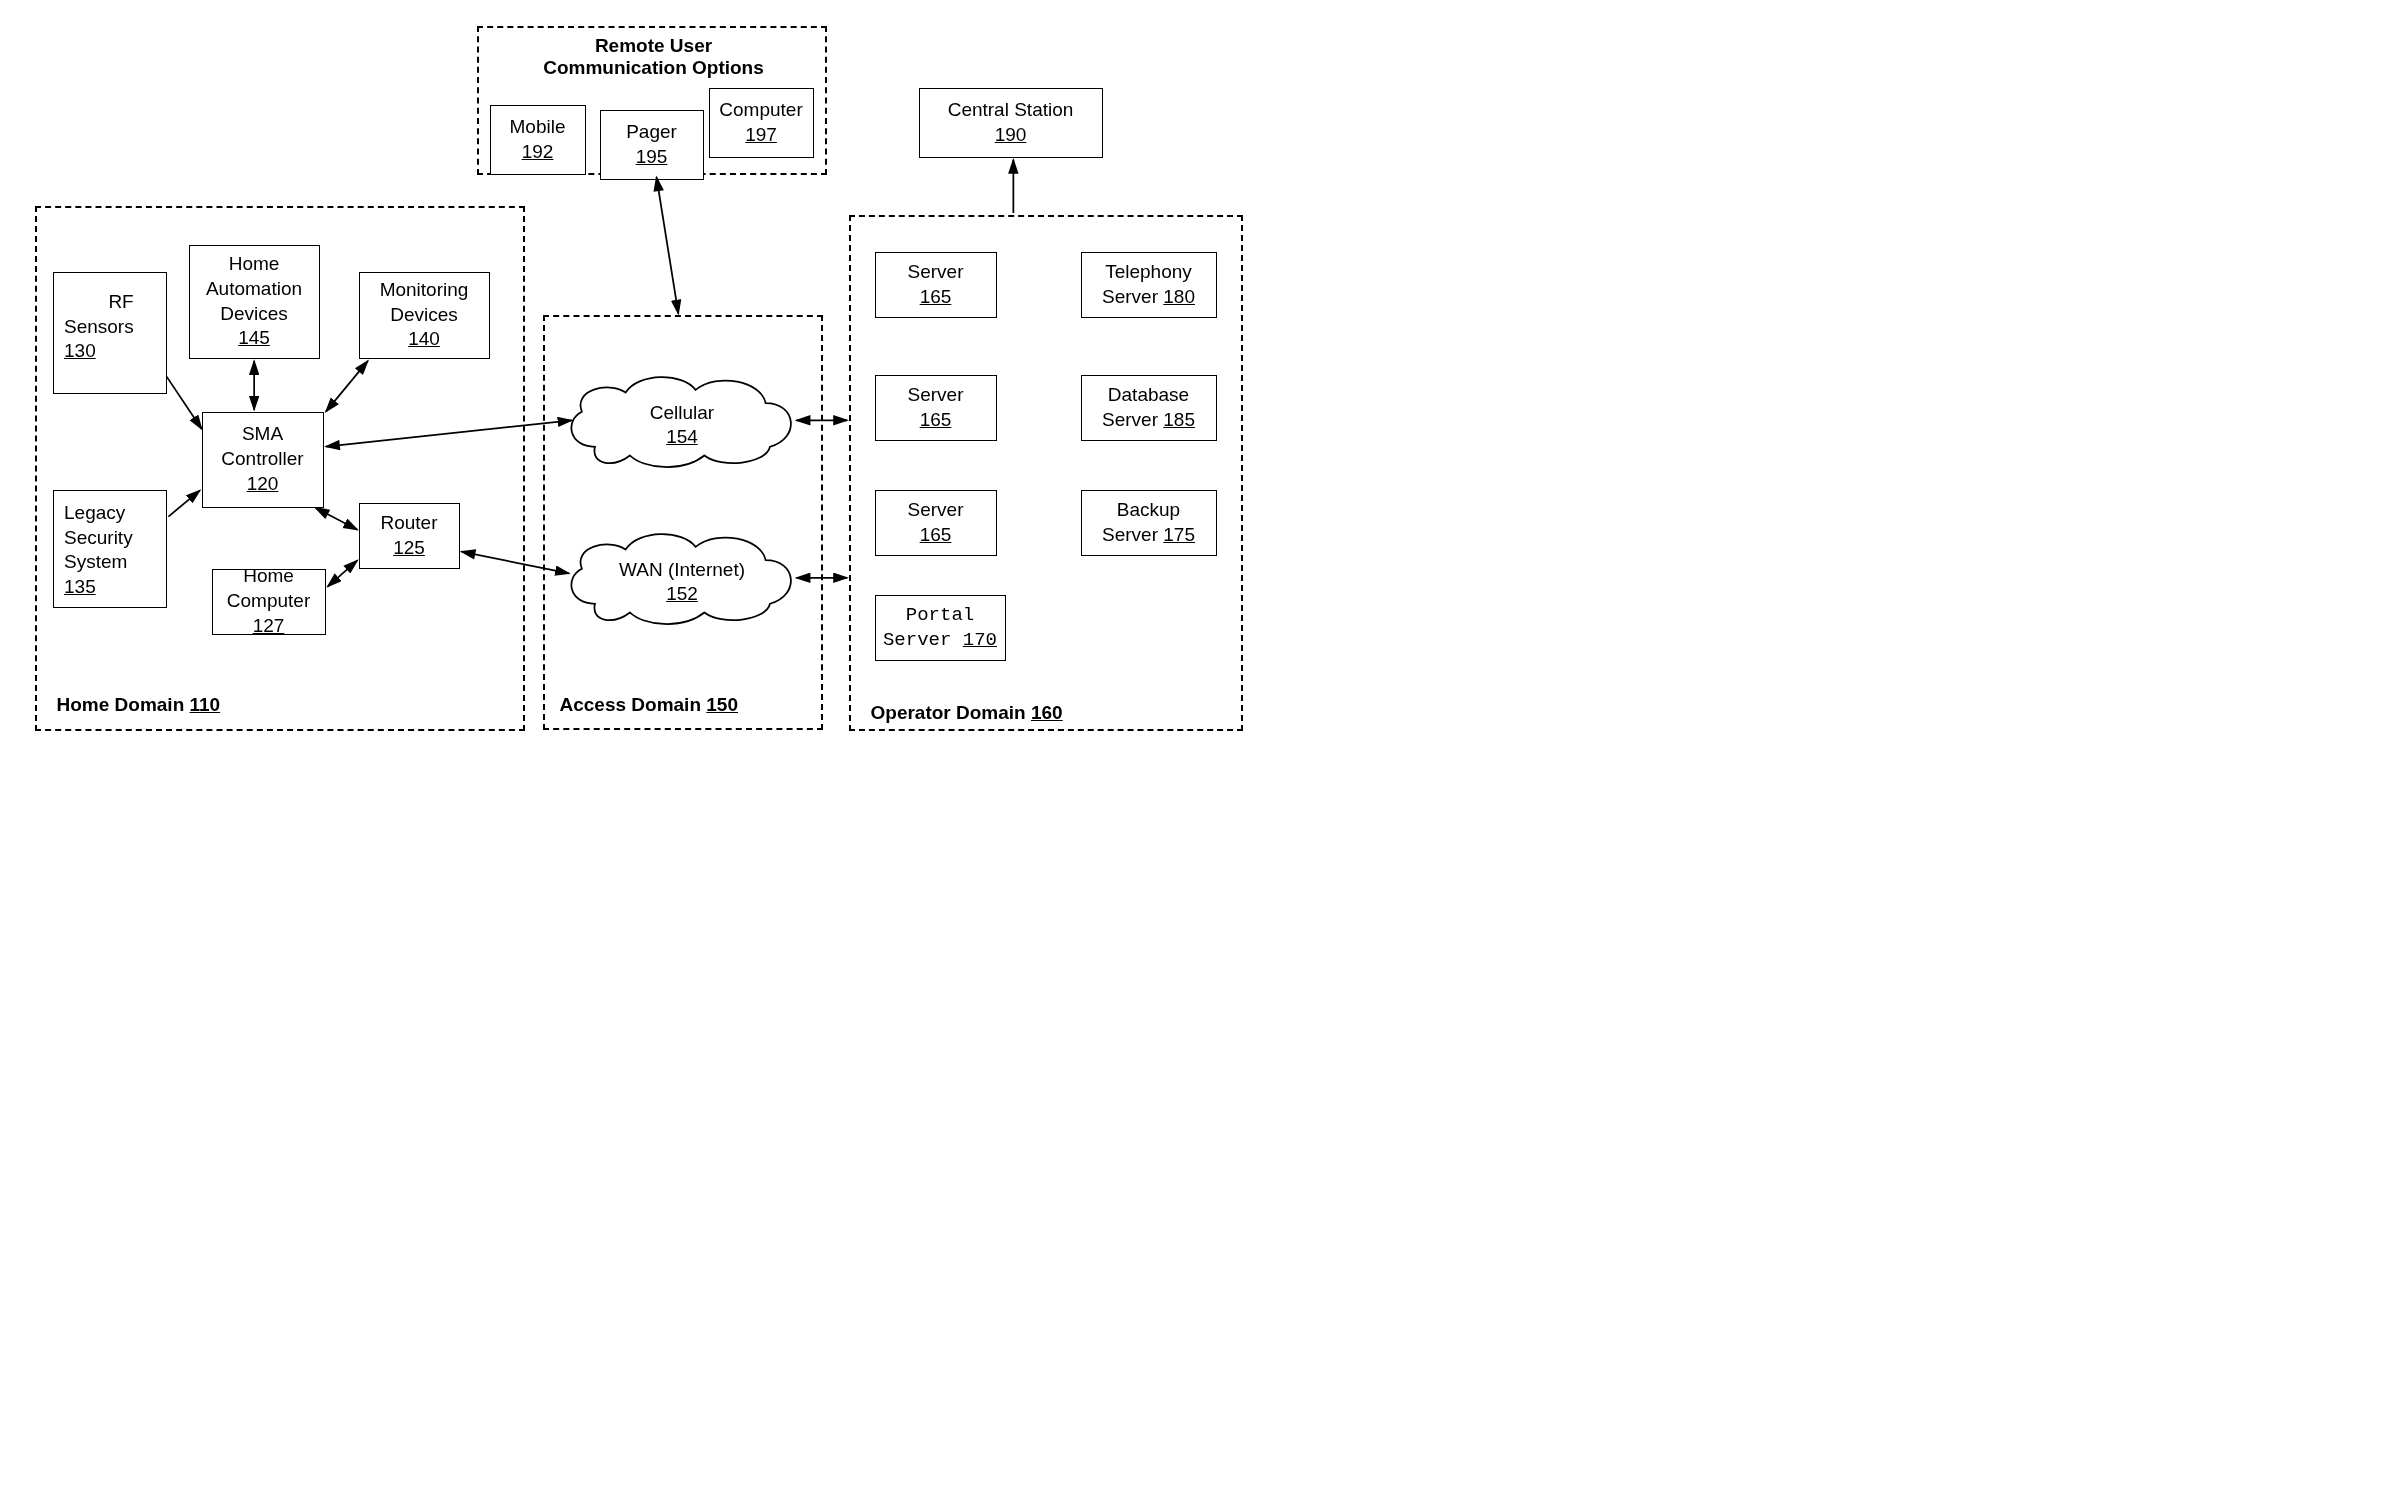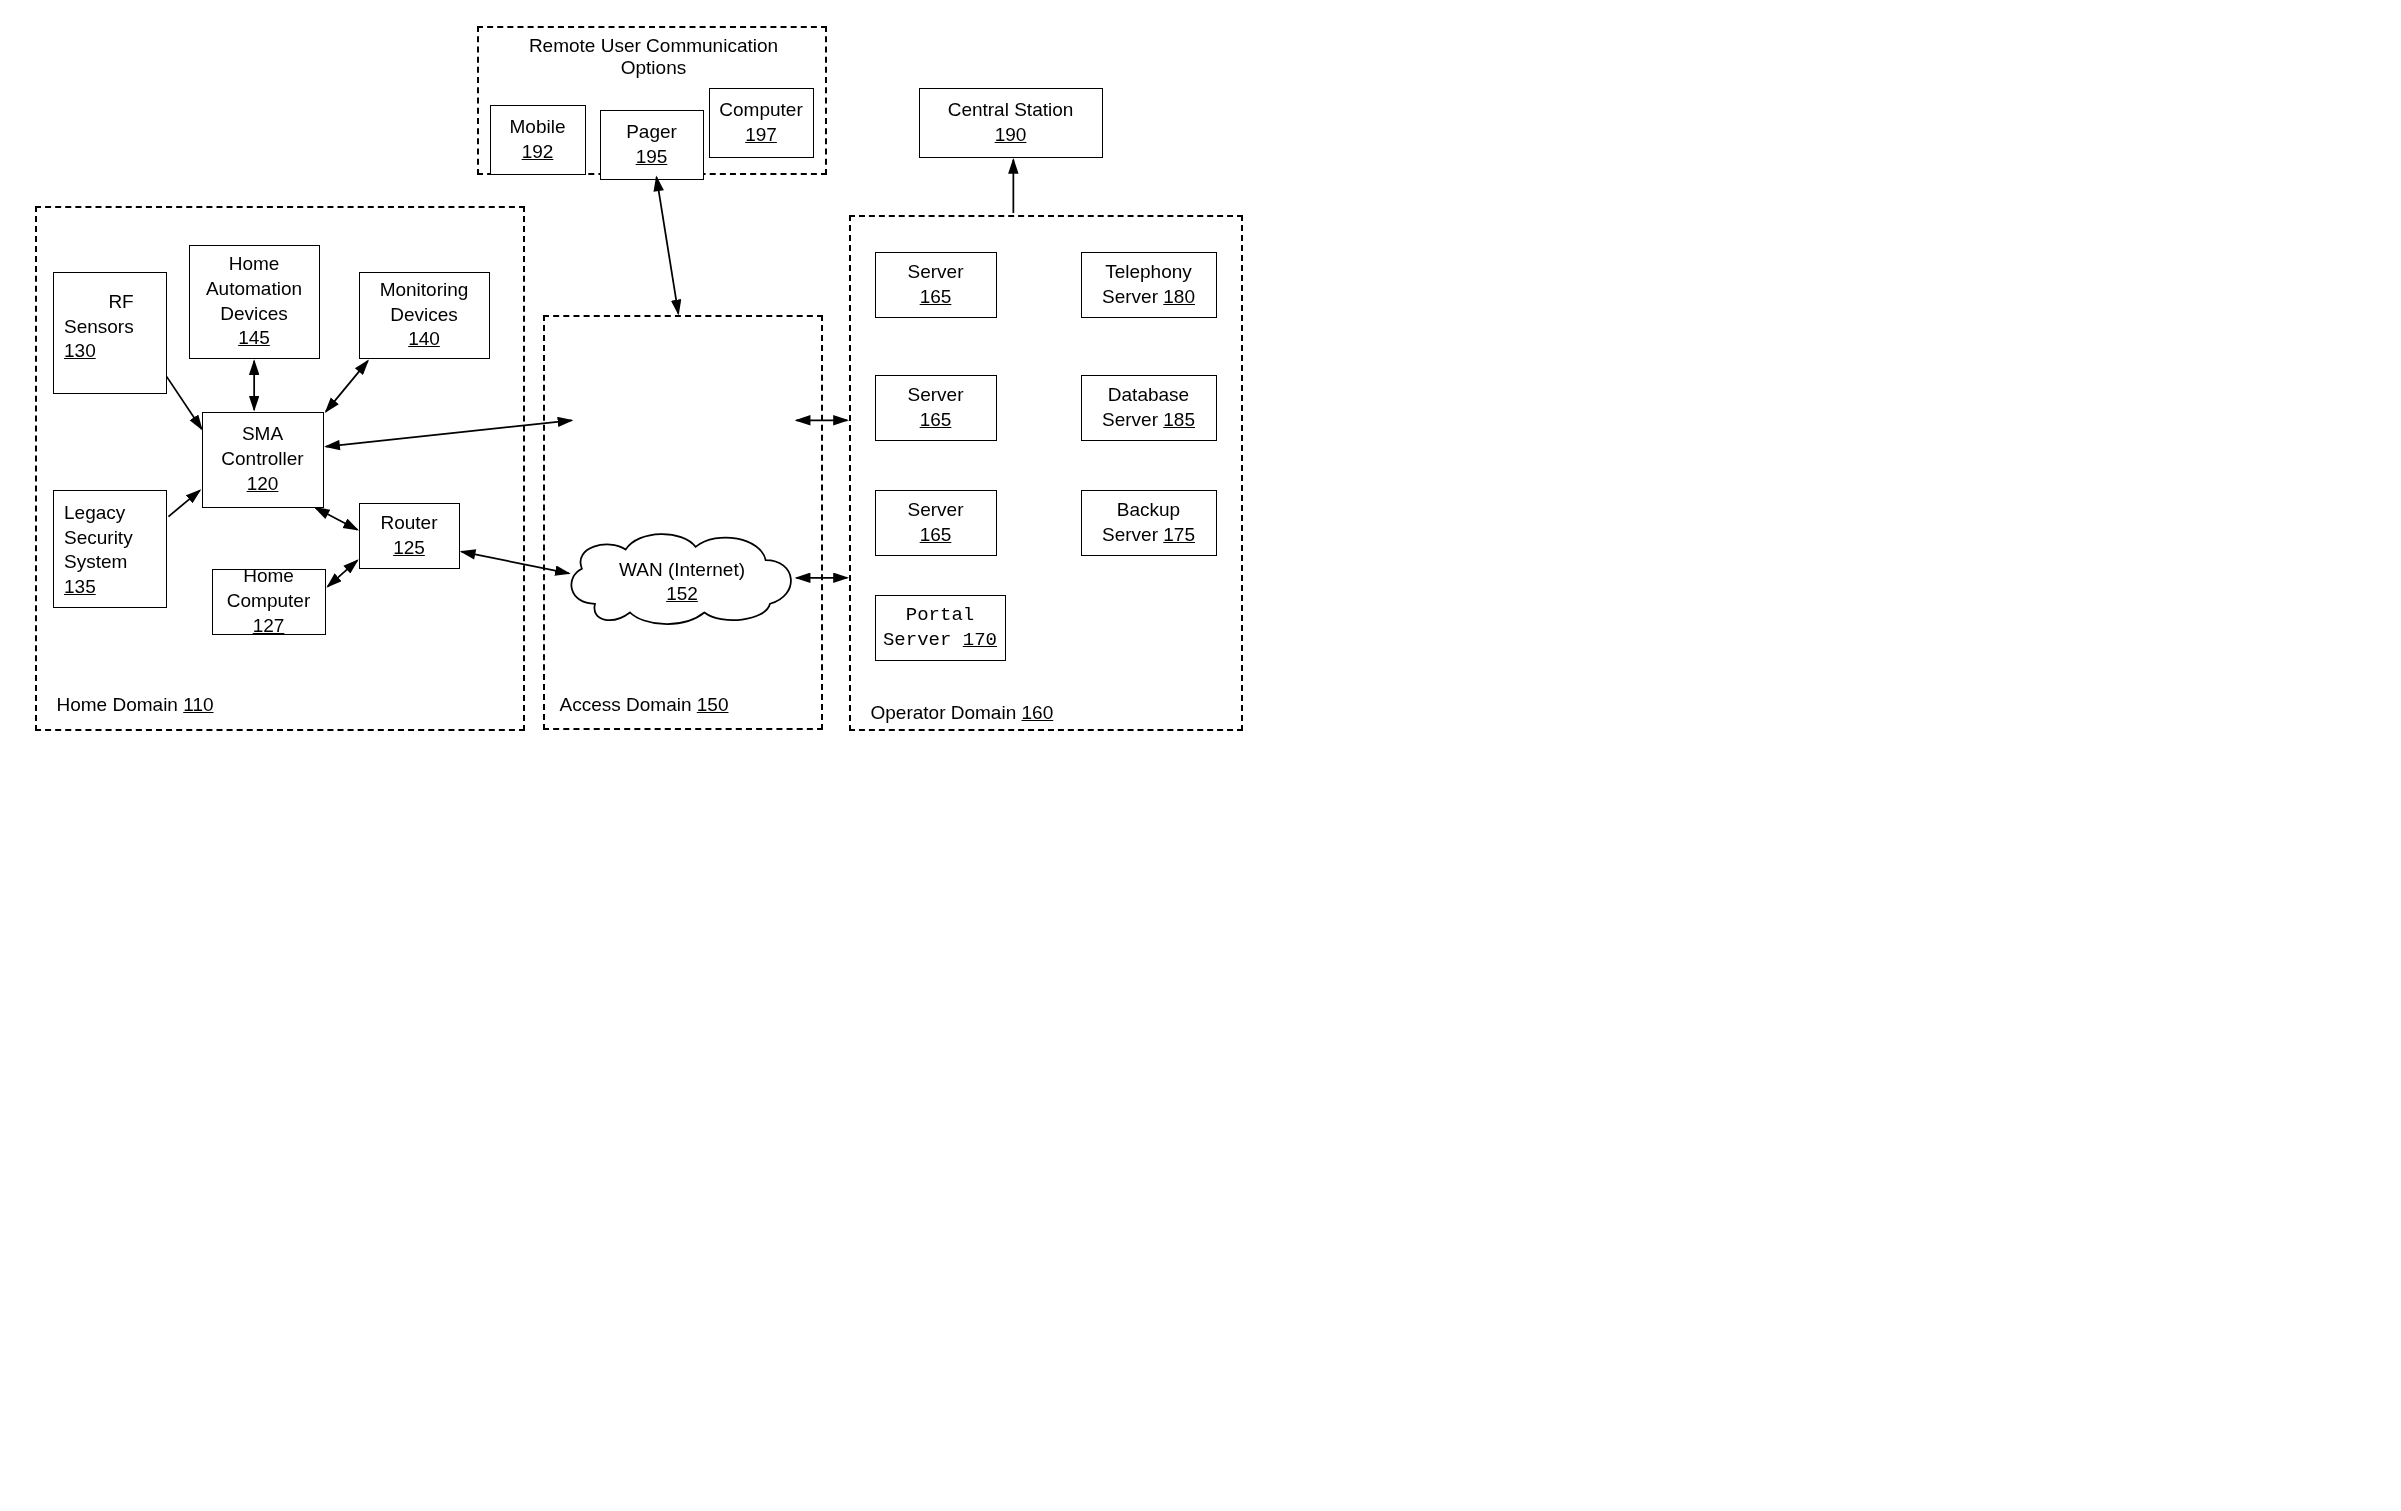--- a/index.html
+++ b/index.html
@@ -29,20 +29,21 @@
     align-items: center;
     padding: 3.5px;
     font-size: 19px;
     line-height: 1.3;
     background: white;
   }
   .solid-box .num { text-decoration: underline; }
   .label {
     position: absolute;
     font-size: 19px;
+    font-weight: bold;
   }
   .label .num { text-decoration: underline; }
   .cloud {
     position: absolute;
     background: white;
   }
   .cloud svg { position: absolute; left: 0; top: 0; }
   .cloud-text {
     position: absolute;
     width: 100%;
@@ -130,20 +131,29 @@
     <span>Home</span>
     <span>Computer</span>
     <span class="num">127</span>
   </div>
 
   <div class="dashed-box" style="left:525px; top:297px; width:280px; height:415px;"></div>
   <div class="label" style="left:542px; top:676px;">
     <span>Access Domain</span> <span class="num">150</span>
   </div>
 
+  <div class="cloud" style="left:542px; top:350px; width:245px; height:105px;">
+    <svg width="245" height="105" viewBox="0 0 280 120">
+      <path d="M40,90 C10,90 5,60 25,50 C15,25 55,15 75,28 C90,5 140,5 155,25 C180,5 230,15 235,40 C270,40 275,80 240,90 C235,110 185,115 165,100 C140,120 95,115 80,100 C60,115 35,110 40,90 Z" fill="white" stroke="black" stroke-width="2"></path>
+    </svg>
+    <div class="cloud-text" style="top:33px;">
+      <span>Cellular</span><br>
+      <span class="num">154</span>
+    </div>
+  </div>
 
   <div class="cloud" style="left:542px; top:507px; width:245px; height:105px;">
     <svg width="245" height="105" viewBox="0 0 280 120">
       <path d="M40,90 C10,90 5,60 25,50 C15,25 55,15 75,28 C90,5 140,5 155,25 C180,5 230,15 235,40 C270,40 275,80 240,90 C235,110 185,115 165,100 C140,120 95,115 80,100 C60,115 35,110 40,90 Z" fill="white" stroke="black" stroke-width="2"></path>
     </svg>
     <div class="cloud-text" style="top:33px;">
       <span>WAN (Internet)</span><br>
       <span class="num">152</span>
     </div>
   </div>

